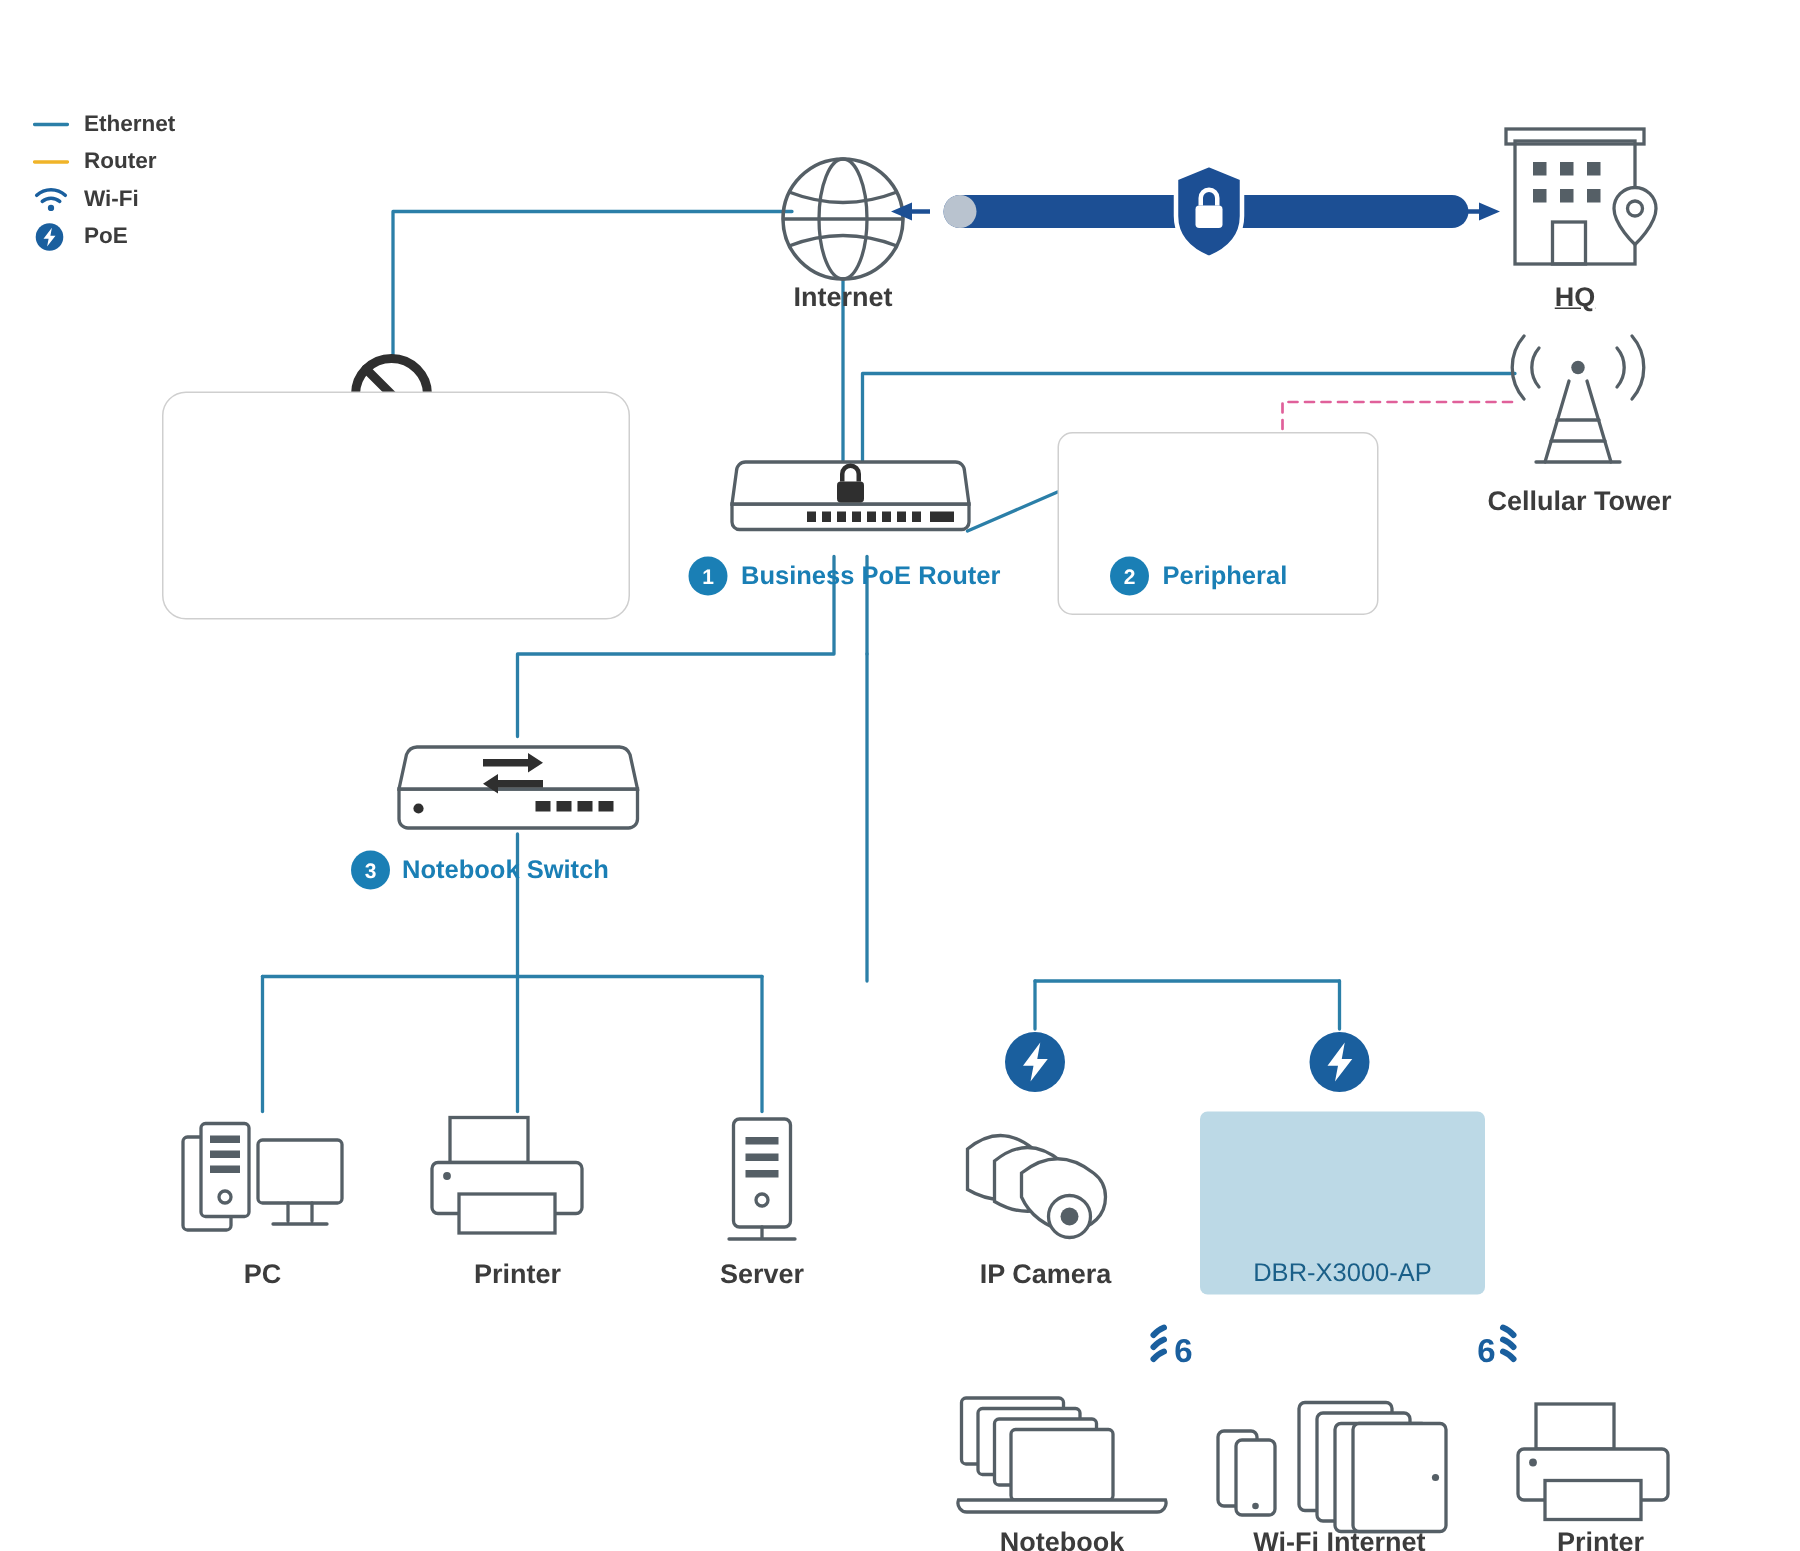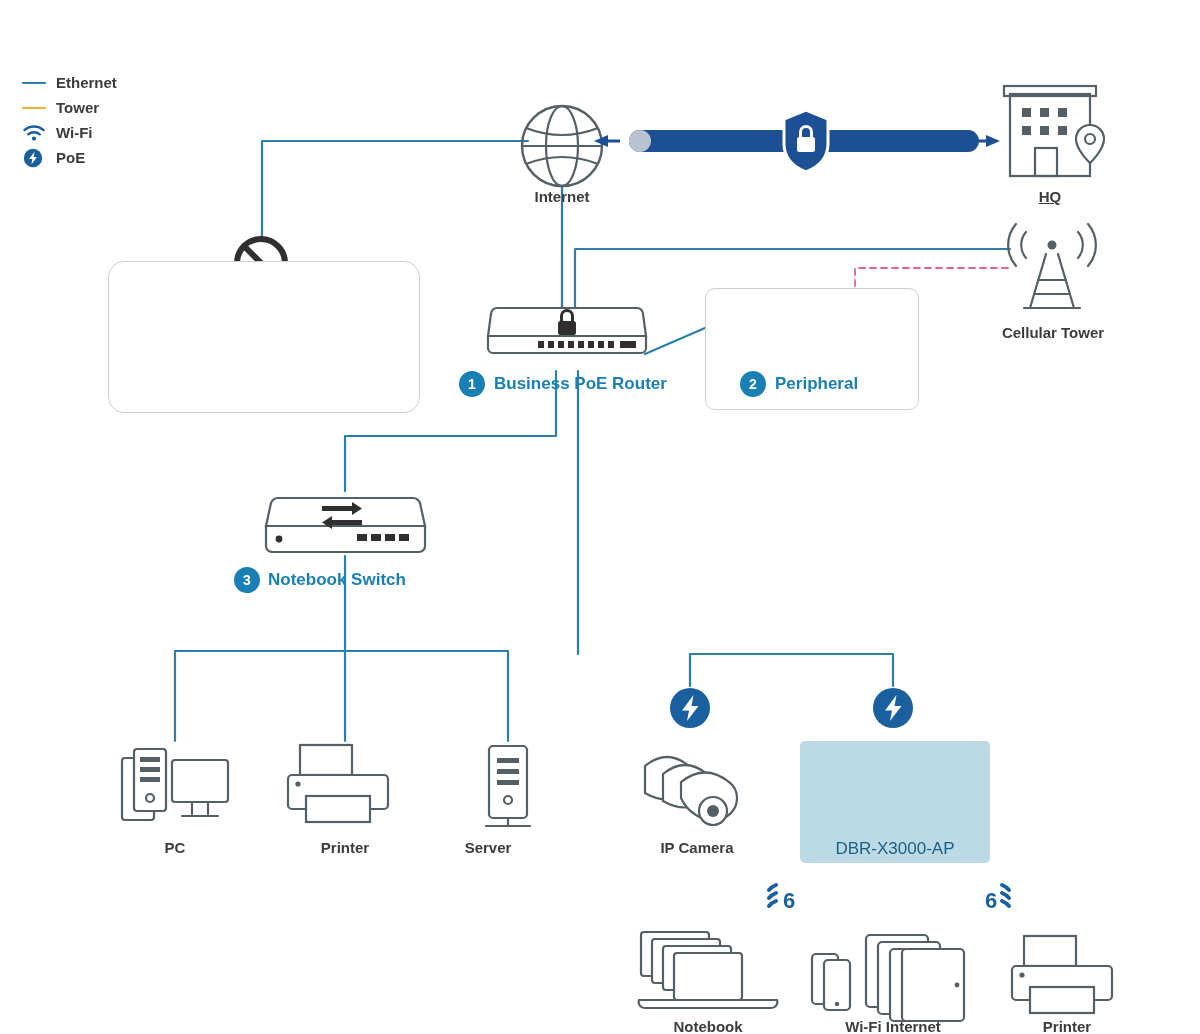--- a/index.html
+++ b/index.html
@@ -22,21 +22,21 @@
   svg.layer {
     position: absolute;
     left: 0;
     top: 0;
     width: 1200px;
     height: 1034px;
   }
   .node-label {
     position: absolute;
     text-align: center;
-    font-size: 15px;
+    font-size: 18px;
     font-weight: 700;
     color: #3c3c3c;
     white-space: nowrap;
   }
   .accent-label {
     position: absolute;
     font-size: 17px;
     font-weight: 700;
     color: #1a7fb5;
     white-space: nowrap;
@@ -115,21 +115,21 @@
           </svg>
       </span>
       <span class="legend-text">Ethernet</span>
     </div>
     <div class="legend-row">
       <span class="legend-mark">
         <svg width="24" height="10" viewBox="0 0 24 10">
             <line x1="1" y1="5" x2="23" y2="5" stroke="#f0b429" stroke-width="2.2" stroke-linecap="round"></line>
           </svg>
       </span>
-      <span class="legend-text">Tower</span>
+      <span class="legend-text">Router</span>
     </div>
     <div class="legend-row">
       <span class="legend-mark">
         <svg width="24" height="18" viewBox="0 0 24 18">
           <path d="M2.5 6.2 A14 14 0 0 1 21.5 6.2" stroke="#1a5f9e" stroke-width="2.4" fill="none" stroke-linecap="round"></path>
           <path d="M6.2 10.3 A9 9 0 0 1 17.8 10.3" stroke="#1a5f9e" stroke-width="2.4" fill="none" stroke-linecap="round"></path>
           <circle cx="12" cy="14.6" r="2.1" fill="#1a5f9e"></circle>
         </svg>
       </span>
       <span class="legend-text">Wi-Fi</span>
@@ -446,21 +446,21 @@
   <div class="accent-label" style="left:494px; top:338px;">Business PoE Router</div>
 
   <div class="badge" style="left:740px; top:335px;">2</div>
   <div class="accent-label" style="left:775px; top:338px;">Peripheral</div>
 
   <div class="badge" style="left:234px; top:531px;">3</div>
   <div class="accent-label" style="left:268px; top:534px;">Notebook Switch</div>
 
   <div class="node-label" style="left:115px; top:803px; width:120px;">PC</div>
   <div class="node-label" style="left:285px; top:803px; width:120px;">Printer</div>
-  <div class="node-label" style="left:428px; top:803px; width:120px;text-align:center;">Server</div>
+  <div class="node-label" style="left:448px; top:803px; width:120px;text-align:center;">Server</div>
   <div class="node-label" style="left:627px; top:803px; width:140px;">IP Camera</div>
   <div class="ap-label" style="left:800px; top:803px; width:190px;">DBR-X3000-AP</div>
 
   <div class="node-label" style="left:638px; top:982px; width:140px;">Notebook</div>
   <div class="node-label" style="left:818px; top:982px; width:150px;">Wi-Fi Internet</div>
   <div class="node-label" style="left:1002px; top:982px; width:130px;">Printer</div>
 
 </div>
 
 </body></html>

